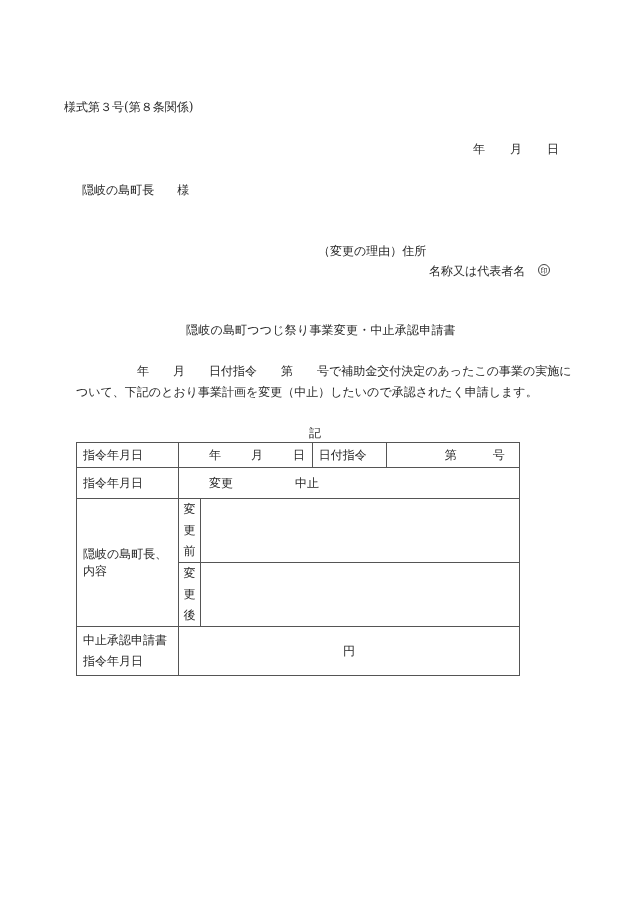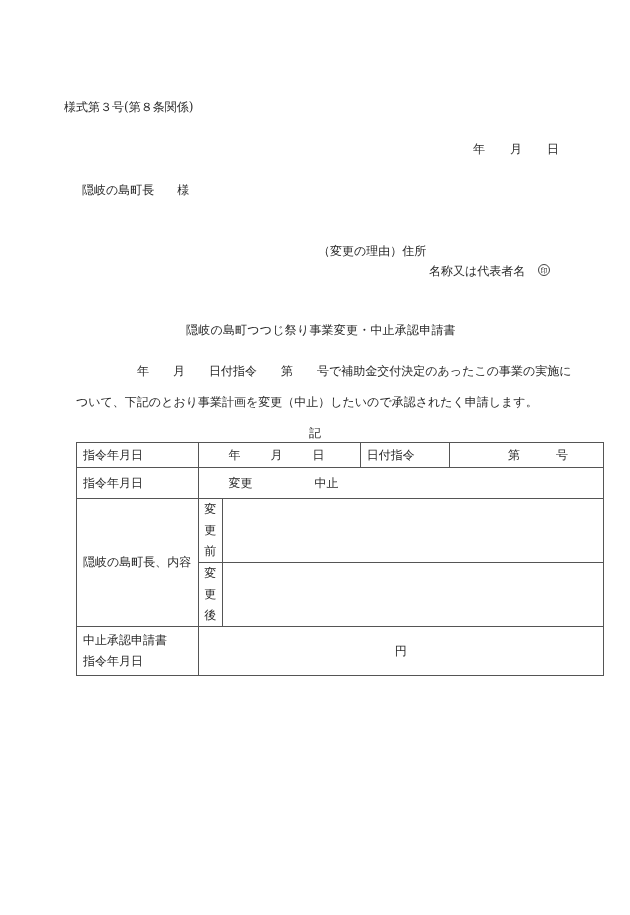--- a/index.html
+++ b/index.html
@@ -34,29 +34,29 @@
       border-radius: 50%;
       font-size: 7px;
       line-height: 12px;
       text-align: center;
       box-sizing: border-box;
     }
 
     #doc-title { left: 186px; top: 324px; letter-spacing: 0.2px; }
 
     #body-line1 { left: 124px; top: 365px; margin-left: 13px; }
-    #body-line2 { left: 76px; top: 396px; }
+    #body-line2 { left: 76px; top: 386px; }
 
     #ki { left: 309px; top: 427px; }
 
     table#main-table {
       position: absolute;
       left: 76px;
       top: 442px;
-      width: 528px;
+      width: 444px;
       border-collapse: collapse;
       font-size: 12px;
       color: #2a2a2a;
     }
     #main-table td {
       border: 1px solid #555;
       padding: 0;
       vertical-align: middle;
     }
     .label-cell { padding-left: 6px !important; }

